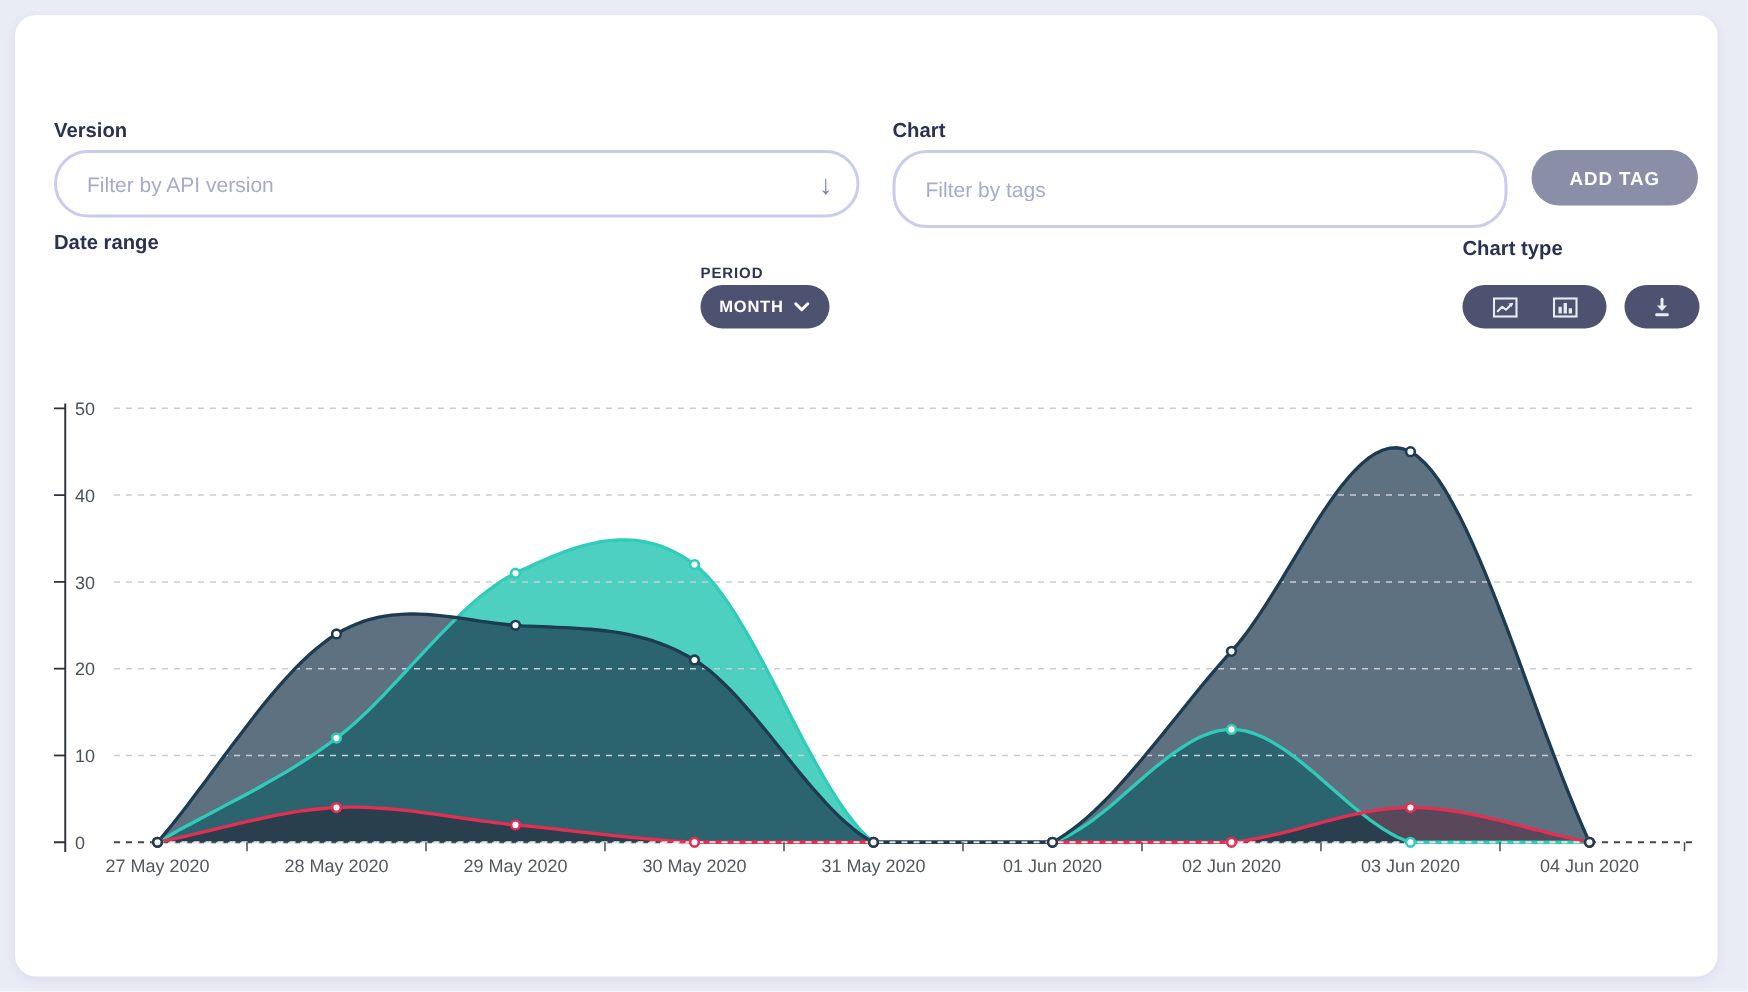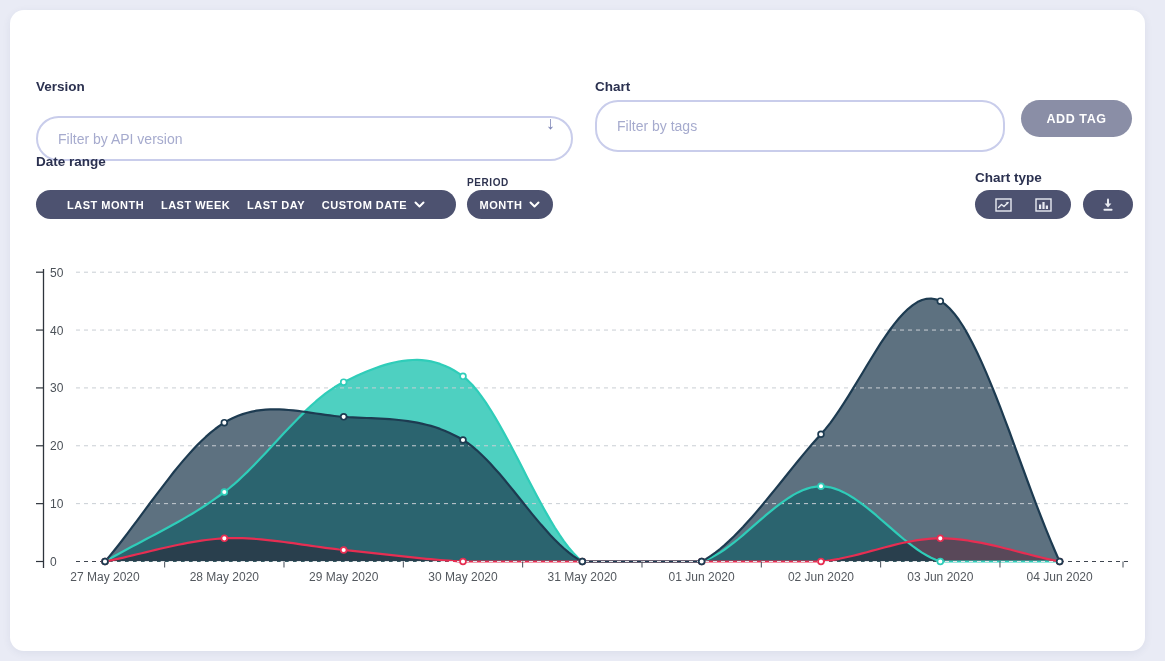--- a/index.html
+++ b/index.html
@@ -45,55 +45,42 @@
   .chart-wrap{left:20px;top:252px;width:1110px;height:333px;}
   svg text{font-family:"Liberation Sans",sans-serif;}
 </style>
 </head>
 <body>
 
 <div class="card">
 
 
   <div class="abs field-label" style="left:26px;top:69px;">Version</div>
-  <input class="abs text-input" style="left: 26px; top: 90px; width: 537px; height: 45px; margin-top: 16px;" placeholder="Filter by API version">
+  <input class="abs text-input" style="left: 26px; top: 90px; width: 537px; height: 45px;" placeholder="Filter by API version">
   <span class="abs dropdown-arrow" style="left:536px;top:104px;">↓</span>
 
   <div class="abs field-label" style="left:585px;top:69px;">Chart</div>
   <input class="abs text-input" style="left: 585px; top: 90px; width: 410px; height: 52px; padding: 0px 20px;" placeholder="Filter by tags">
   <button class="abs btn add-tag-btn">ADD TAG</button>
 
   <div class="abs field-label" style="left:26px;top:144px;">Date range</div>
-  <div class="abs pill date-pill">
-    <button class="pill-item">LAST MONTH</button>
-    <button class="pill-item">LAST WEEK</button>
-    <button class="pill-item">LAST DAY</button>
-    <button class="pill-item">
-      <span>CUSTOM DATE</span>
-      <span style="display:flex;">
-        <svg width="11" height="7" viewBox="0 0 11 7">
-            <polyline points="1.5,1.5 5.5,5.5 9.5,1.5" fill="none" stroke="#ffffff" stroke-width="2" stroke-linecap="round" stroke-linejoin="round"></polyline>
-          </svg>
-      </span>
-    </button>
-  </div>
 
   <div class="abs small-label" style="left:457px;top:167px;">PERIOD</div>
   <button class="abs pill period-pill btn">
     <span class="pill-item" style="cursor:inherit;">
       <span>MONTH</span>
       <span style="display:flex;">
         <svg width="11" height="7" viewBox="0 0 11 7">
             <polyline points="1.5,1.5 5.5,5.5 9.5,1.5" fill="none" stroke="#ffffff" stroke-width="2" stroke-linecap="round" stroke-linejoin="round"></polyline>
           </svg>
       </span>
     </span>
   </button>
 
-  <div class="abs field-label" style="left:965px;top:160px;">Chart type</div>
+  <div class="abs field-label" style="left:965px;top:148px;">Chart type</div>
   <div class="abs pill icons-pill">
     <button class="icon-btn">
       <span style="display:flex;">
         <svg width="17" height="14" viewBox="0 0 17 14">
           <rect x="1" y="1" width="15" height="12" fill="none" stroke="#e9ebf2" stroke-width="1.4"></rect>
           <polyline points="3.5,9.5 6.5,6.5 9,8.5 13,4.5" fill="none" stroke="#e9ebf2" stroke-width="1.4" stroke-linecap="round" stroke-linejoin="round"></polyline>
           <path d="M13.5,4 l-3,0.4 2.4,2.2 z" fill="#e9ebf2"></path>
         </svg>
       </span>
     </button>

